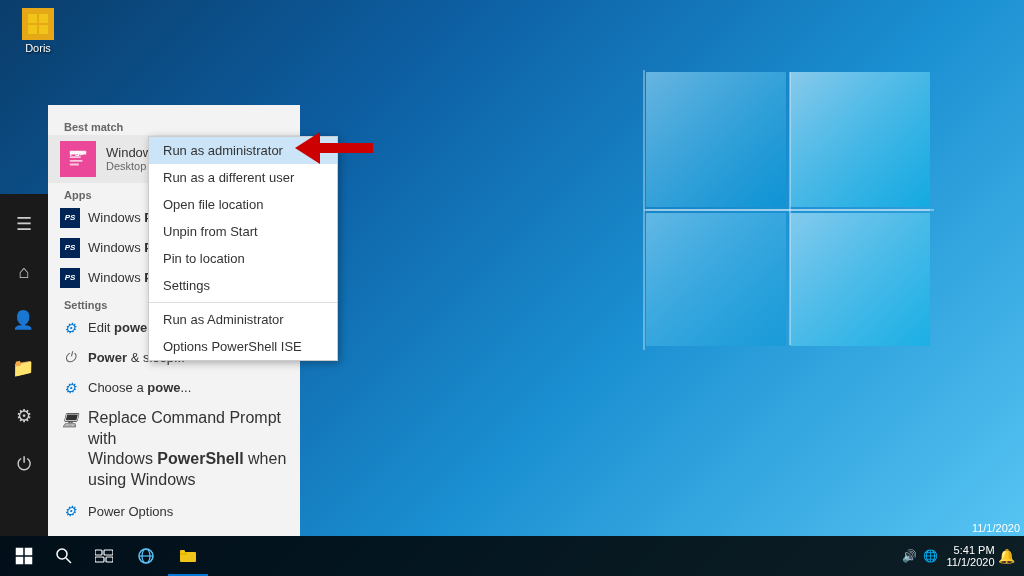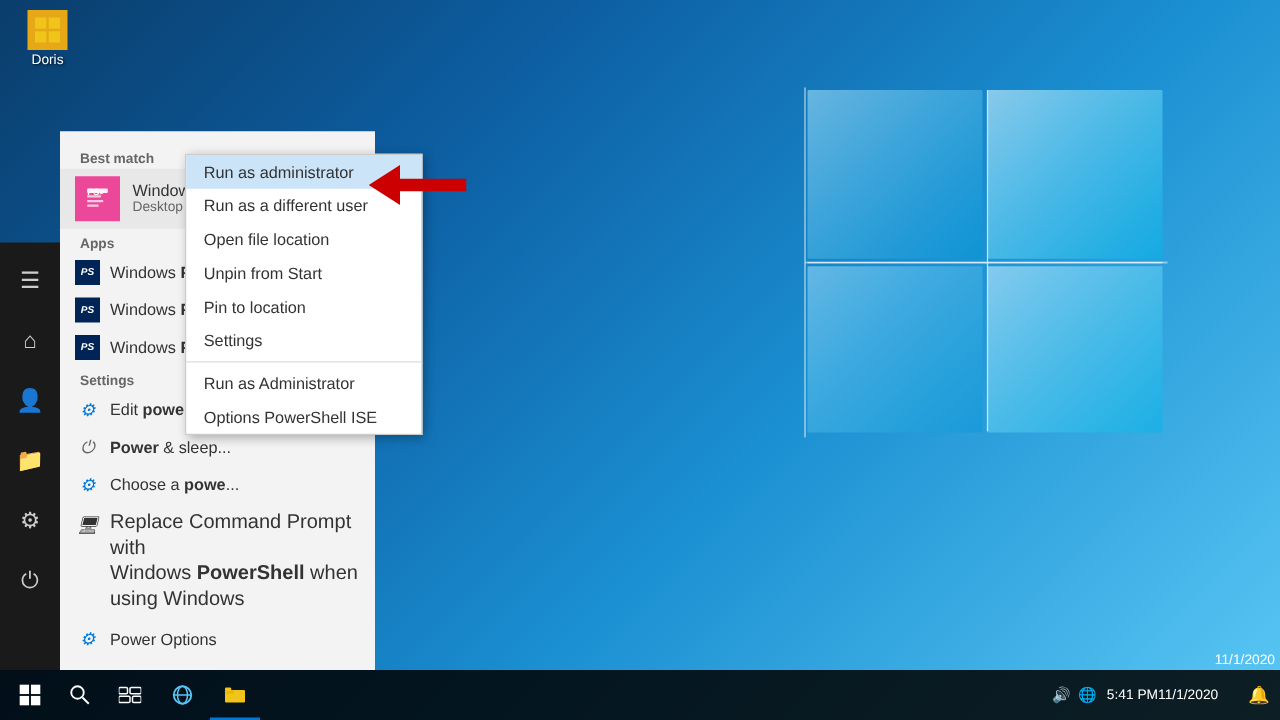--- a/index.html
+++ b/index.html
@@ -79,25 +79,25 @@
       display: flex;
       align-items: center;
       gap: 4px;
       padding-right: 8px;
       color: white;
       font-size: 11px;
     }
 
     .taskbar-time {
       display: flex;
-      flex-direction: row;
+      flex-direction: column;
       align-items: flex-end;
       font-size: 11px;
       color: white;
-      margin-right: 20px;
+      margin-right: 0;
     }
 
     .taskbar-sys-icons {
       display: flex;
       align-items: center;
       gap: 6px;
       font-size: 13px;
       color: white;
       margin-right: 4px;
     }
@@ -236,21 +236,21 @@
       align-items: center;
       justify-content: center;
       flex-shrink: 0;
       font-style: italic;
     }
 
     
     #context-menu {
       position: absolute;
       left: 148px;
-      top: 123px;
+      top: 136px;
       width: 190px;
       background: white;
       border: 1px solid #ccc;
       box-shadow: 2px 2px 8px rgba(0,0,0,0.3);
       z-index: 300;
       font-size: 13px;
       color: #333;
     }
 
     .context-item {

